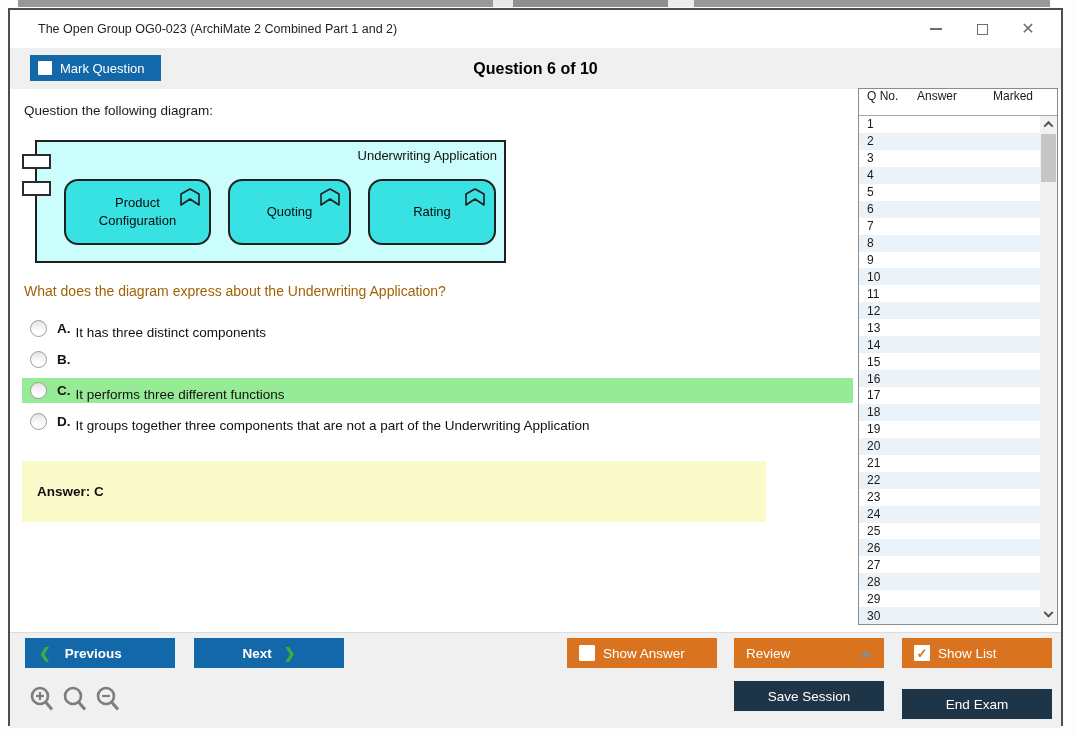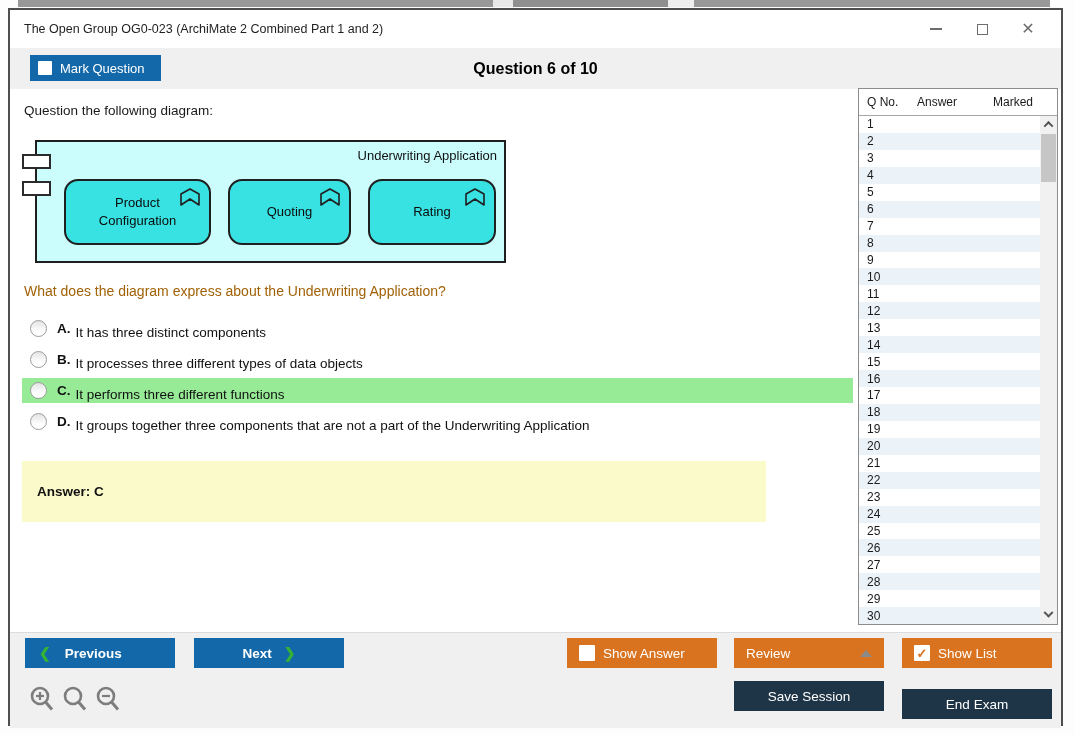--- a/index.html
+++ b/index.html
@@ -7,21 +7,21 @@
   .stage { position:relative; width:1075px; height:735px; }
 
   .bg-strip { position:absolute; left:18px; top:0; width:1032px; height:7px;
     background:linear-gradient(to right,#989898 0 46%,#e9e9e9 46% 48%,#8f8f8f 48% 63%,#ededed 63% 65.5%,#989898 65.5% 100%); }
 
   .window { position:absolute; left:8px; top:8px; width:1055px; height:718px;
     border:2px solid #4e4e4e; background:#fff; }
 
   
   .titlebar { position:absolute; left:0; top:0; width:100%; height:38px; background:#fff;
-    display:flex; align-items:center; padding-left:14px; }
+    display:flex; align-items:center; padding-left:28px; }
   .title-text { font-size:12.5px; color:#1f1f1f; }
   .win-controls { position:absolute; right:10px; top:0; height:38px; display:flex; align-items:center; }
   .win-btn { width:46px; height:38px; display:flex; align-items:center; justify-content:center; cursor:default; }
   .glyph-min { width:12px; height:2px; background:#6d6d6d; }
   .glyph-max { width:11px; height:11px; border:1.5px solid #6d6d6d; }
   .glyph-close { font-size:16px; color:#6d6d6d; line-height:1; }
 
   
   .headerbar { position:absolute; left:0; top:38px; width:100%; height:41px; background:#f0f0f0; }
   .btn-mark { position:absolute; left:20px; top:7px; width:131px; height:26px;
@@ -66,21 +66,21 @@
 
   
   .answer-box { position:absolute; left:12px; top:372px; width:744px; height:61px;
     background:var(--answer-yellow); display:flex; align-items:center; padding-left:15px; }
   .answer-text { font-size:13.5px; font-weight:bold; color:#111; }
 
   
   .qlist { position:absolute; left:848px; top:78px; width:200px; height:537px;
     background:#fff; border:1px solid #8c8c8c; }
   .qlist-header { position:absolute; left:0; top:0; width:100%; height:27px; background:#fff;
-    border-bottom:1px solid #a6a6a6; display:flex; align-items:center; font-size:12px; color:#1a1a1a; }
+    border-bottom:1px solid #a6a6a6; display:flex; font-size:12px; color:#1a1a1a; }
   .qh-c1 { width:58px; padding-left:8px; } .qh-c2 { width:76px; } .qh-c3 { flex:1; }
   .qlist-body { position:absolute; left:0; top:27px; width:calc(100% - 17px); height:calc(100% - 27px);
     display:flex; flex-direction:column; }
   .qrow { flex:1 1 0; display:flex; align-items:center; padding-left:8px; font-size:12px; color:#1a1a1a; background:#fff; }
   .qrow.alt { background:var(--alt-row-blue); }
   .scrollbar { position:absolute; right:0; top:27px; width:17px; height:calc(100% - 27px); background:#f1f1f1; }
   .sb-arrow { position:absolute; left:0; width:17px; height:17px; display:flex; align-items:center; justify-content:center; }
   .sb-up { top:0; } .sb-down { bottom:0; }
   .chev { width:7px; height:7px; border-left:2px solid #555; border-top:2px solid #555; }
   .chev.up { transform:rotate(45deg) translate(1px,1px); }
@@ -173,21 +173,20 @@
 
       <div class="options">
         <div class="option-row">
           <span class="radio"></span>
           <span class="opt-letter">A.</span>
           <span class="opt-text">It has three distinct components</span>
         </div>
         <div class="option-row">
           <span class="radio"></span>
           <span class="opt-letter">B.</span>
-          <span class="opt-text">It processes three different types of data objects</span>
         </div>
         <div class="option-row highlighted">
           <span class="radio"></span>
           <span class="opt-letter">C.</span>
           <span class="opt-text">It performs three different functions</span>
         </div>
         <div class="option-row">
           <span class="radio"></span>
           <span class="opt-letter">D.</span>
           <span class="opt-text">It groups together three components that are not a part of the Underwriting Application</span>

